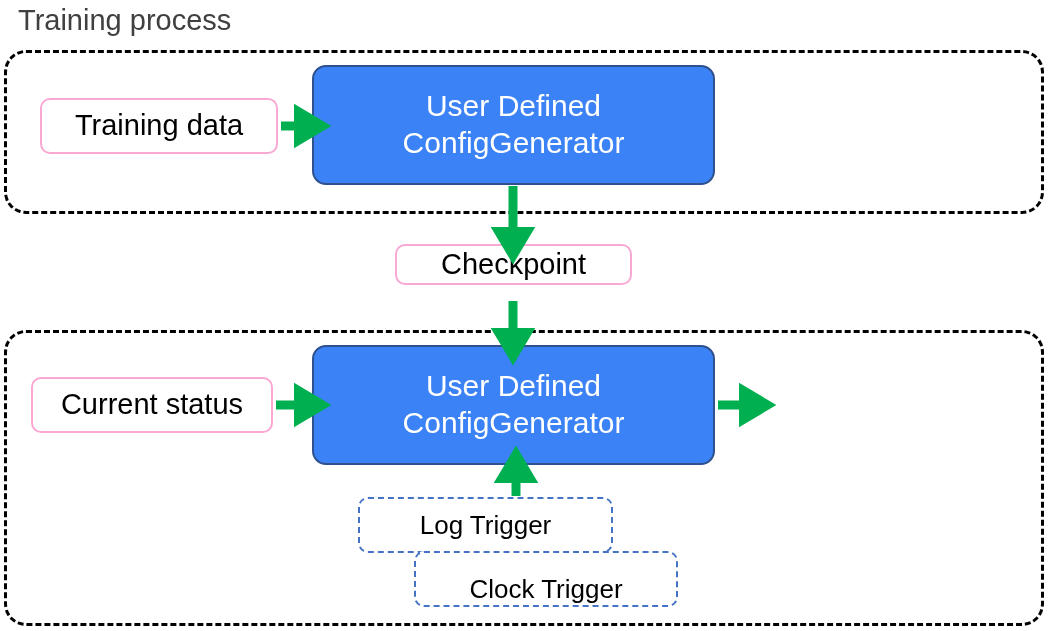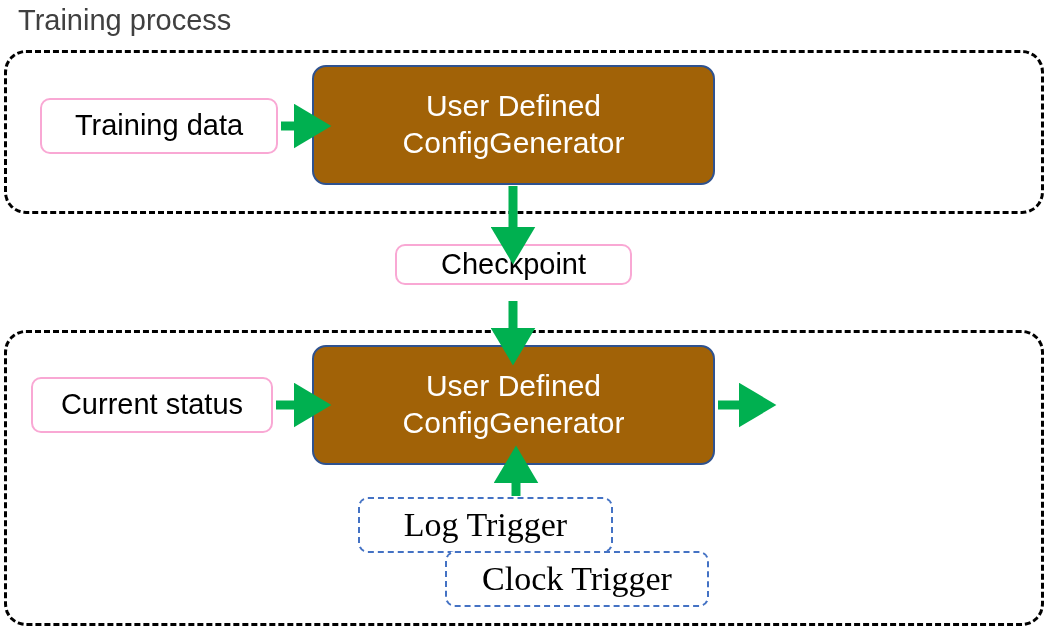--- a/index.html
+++ b/index.html
@@ -47,21 +47,21 @@
     justify-content: center;
     color: #000000;
     font-size: 29px;
     line-height: 1.15;
     white-space: nowrap;
     font-family: "Liberation Sans", sans-serif;
   }
 
   
   .node-blue {
-    background: #a16207;
+    background: #3b82f6;
     border: 2px solid #2F528F;
     border-radius: 14px;
     box-sizing: border-box;
     display: flex;
     flex-direction: column;
     align-items: center;
     justify-content: center;
     color: #ffffff;
     font-size: 30px;
     line-height: 1.22;
@@ -72,23 +72,23 @@
   
   .node-dashed {
     border: 2px dashed #4472C4;
     border-radius: 10px;
     background: #ffffff;
     box-sizing: border-box;
     display: flex;
     align-items: center;
     justify-content: center;
     color: #000000;
-    font-size: 34px;
+    font-size: 26px;
     white-space: nowrap;
-    font-family: Liberation Serif, serif;
+    font-family: Liberation Sans, sans-serif;
   }
 
   
   #arrow-layer {
     position: absolute;
     left: 0;
     top: 0;
     width: 1057px;
     height: 631px;
     pointer-events: none;
@@ -126,21 +126,21 @@
   <div class="abs node-blue" style="left:312px; top:345px; width:403px; height:120px;">
     <span>User Defined</span>
     <span>ConfigGenerator</span>
   </div>
 
 
   <div class="abs node-dashed" style="left:358px; top:497px; width:255px; height:56px; z-index:3;">
     <span>Log Trigger</span>
   </div>
 
-  <div class="abs node-dashed" style="left:445px; top:551px; width:264px; height:56px; z-index:4;">
+  <div class="abs node-dashed" style="left:414px; top:551px; width:264px; height:56px; z-index:4;align-items:flex-end;">
     <span>Clock Trigger</span>
   </div>
 
   <svg id="arrow-layer" viewBox="0 0 1057 631">
     <defs>
       <marker id="ah" markerWidth="5" markerHeight="5" refX="1.6" refY="2.5" orient="auto" markerUnits="strokeWidth">
         <path d="M0,0 L0,5 L4.2,2.5 z" fill="#00B050"></path>
       </marker>
     </defs>
 

